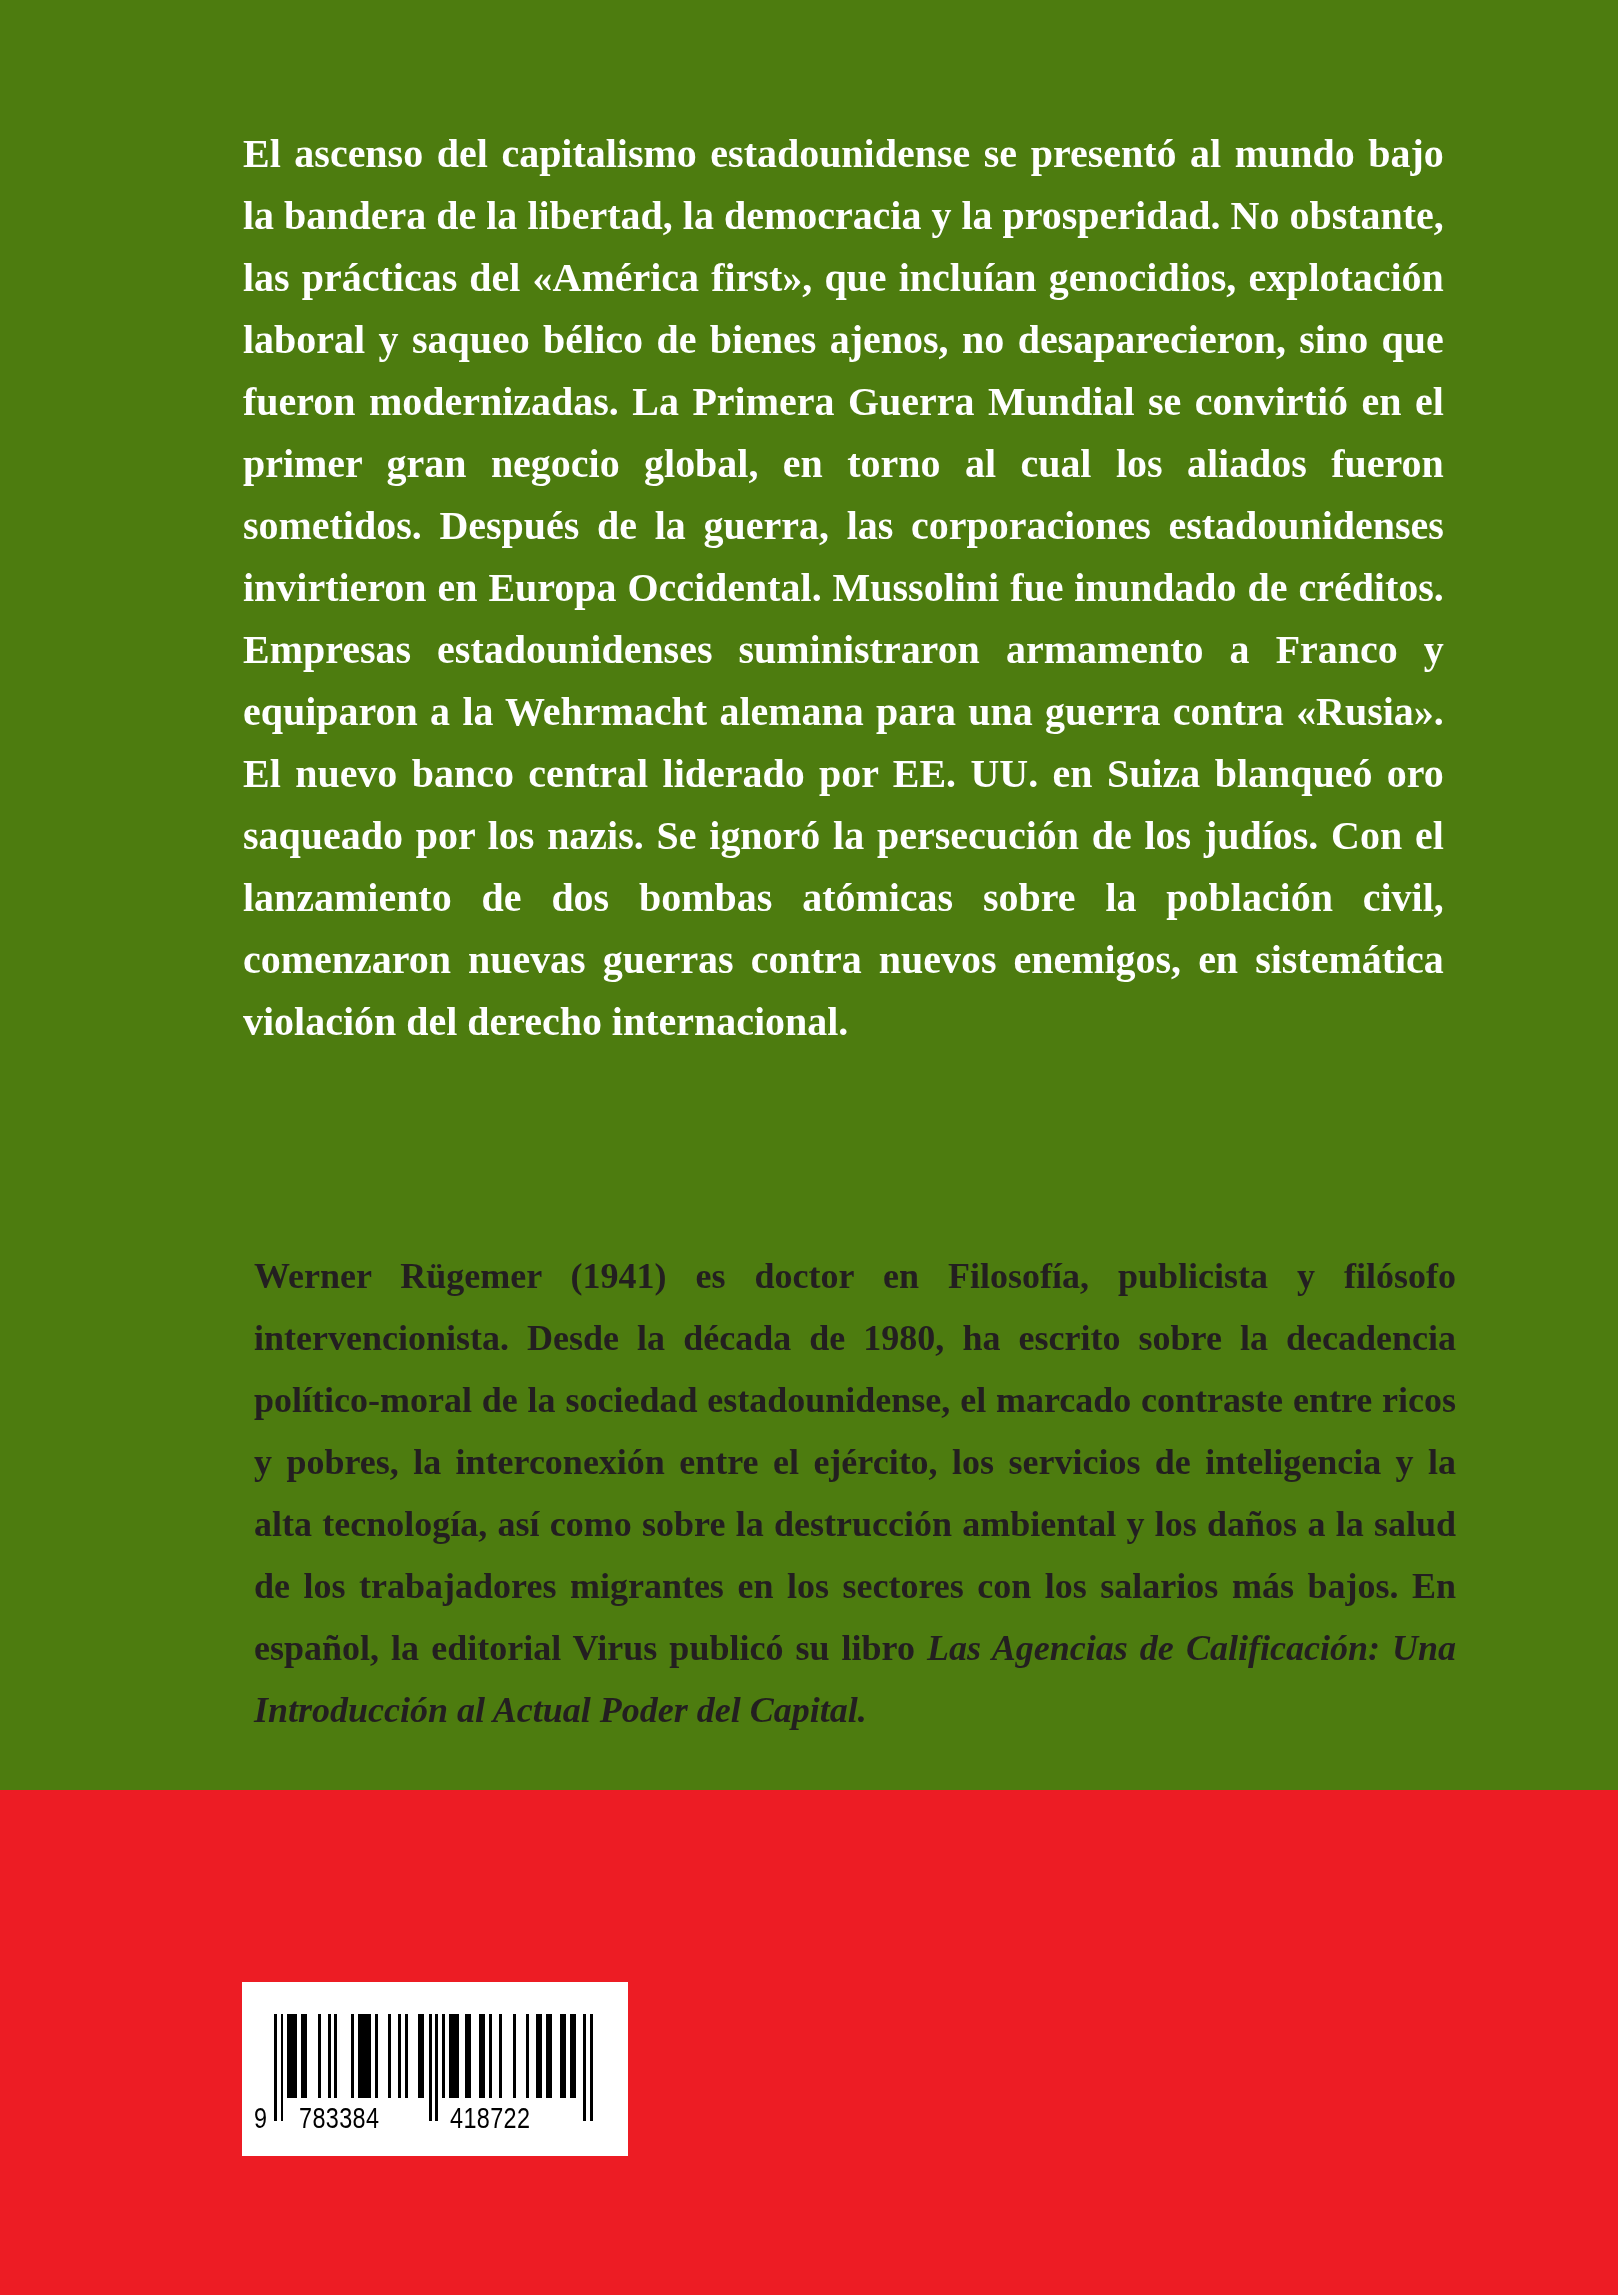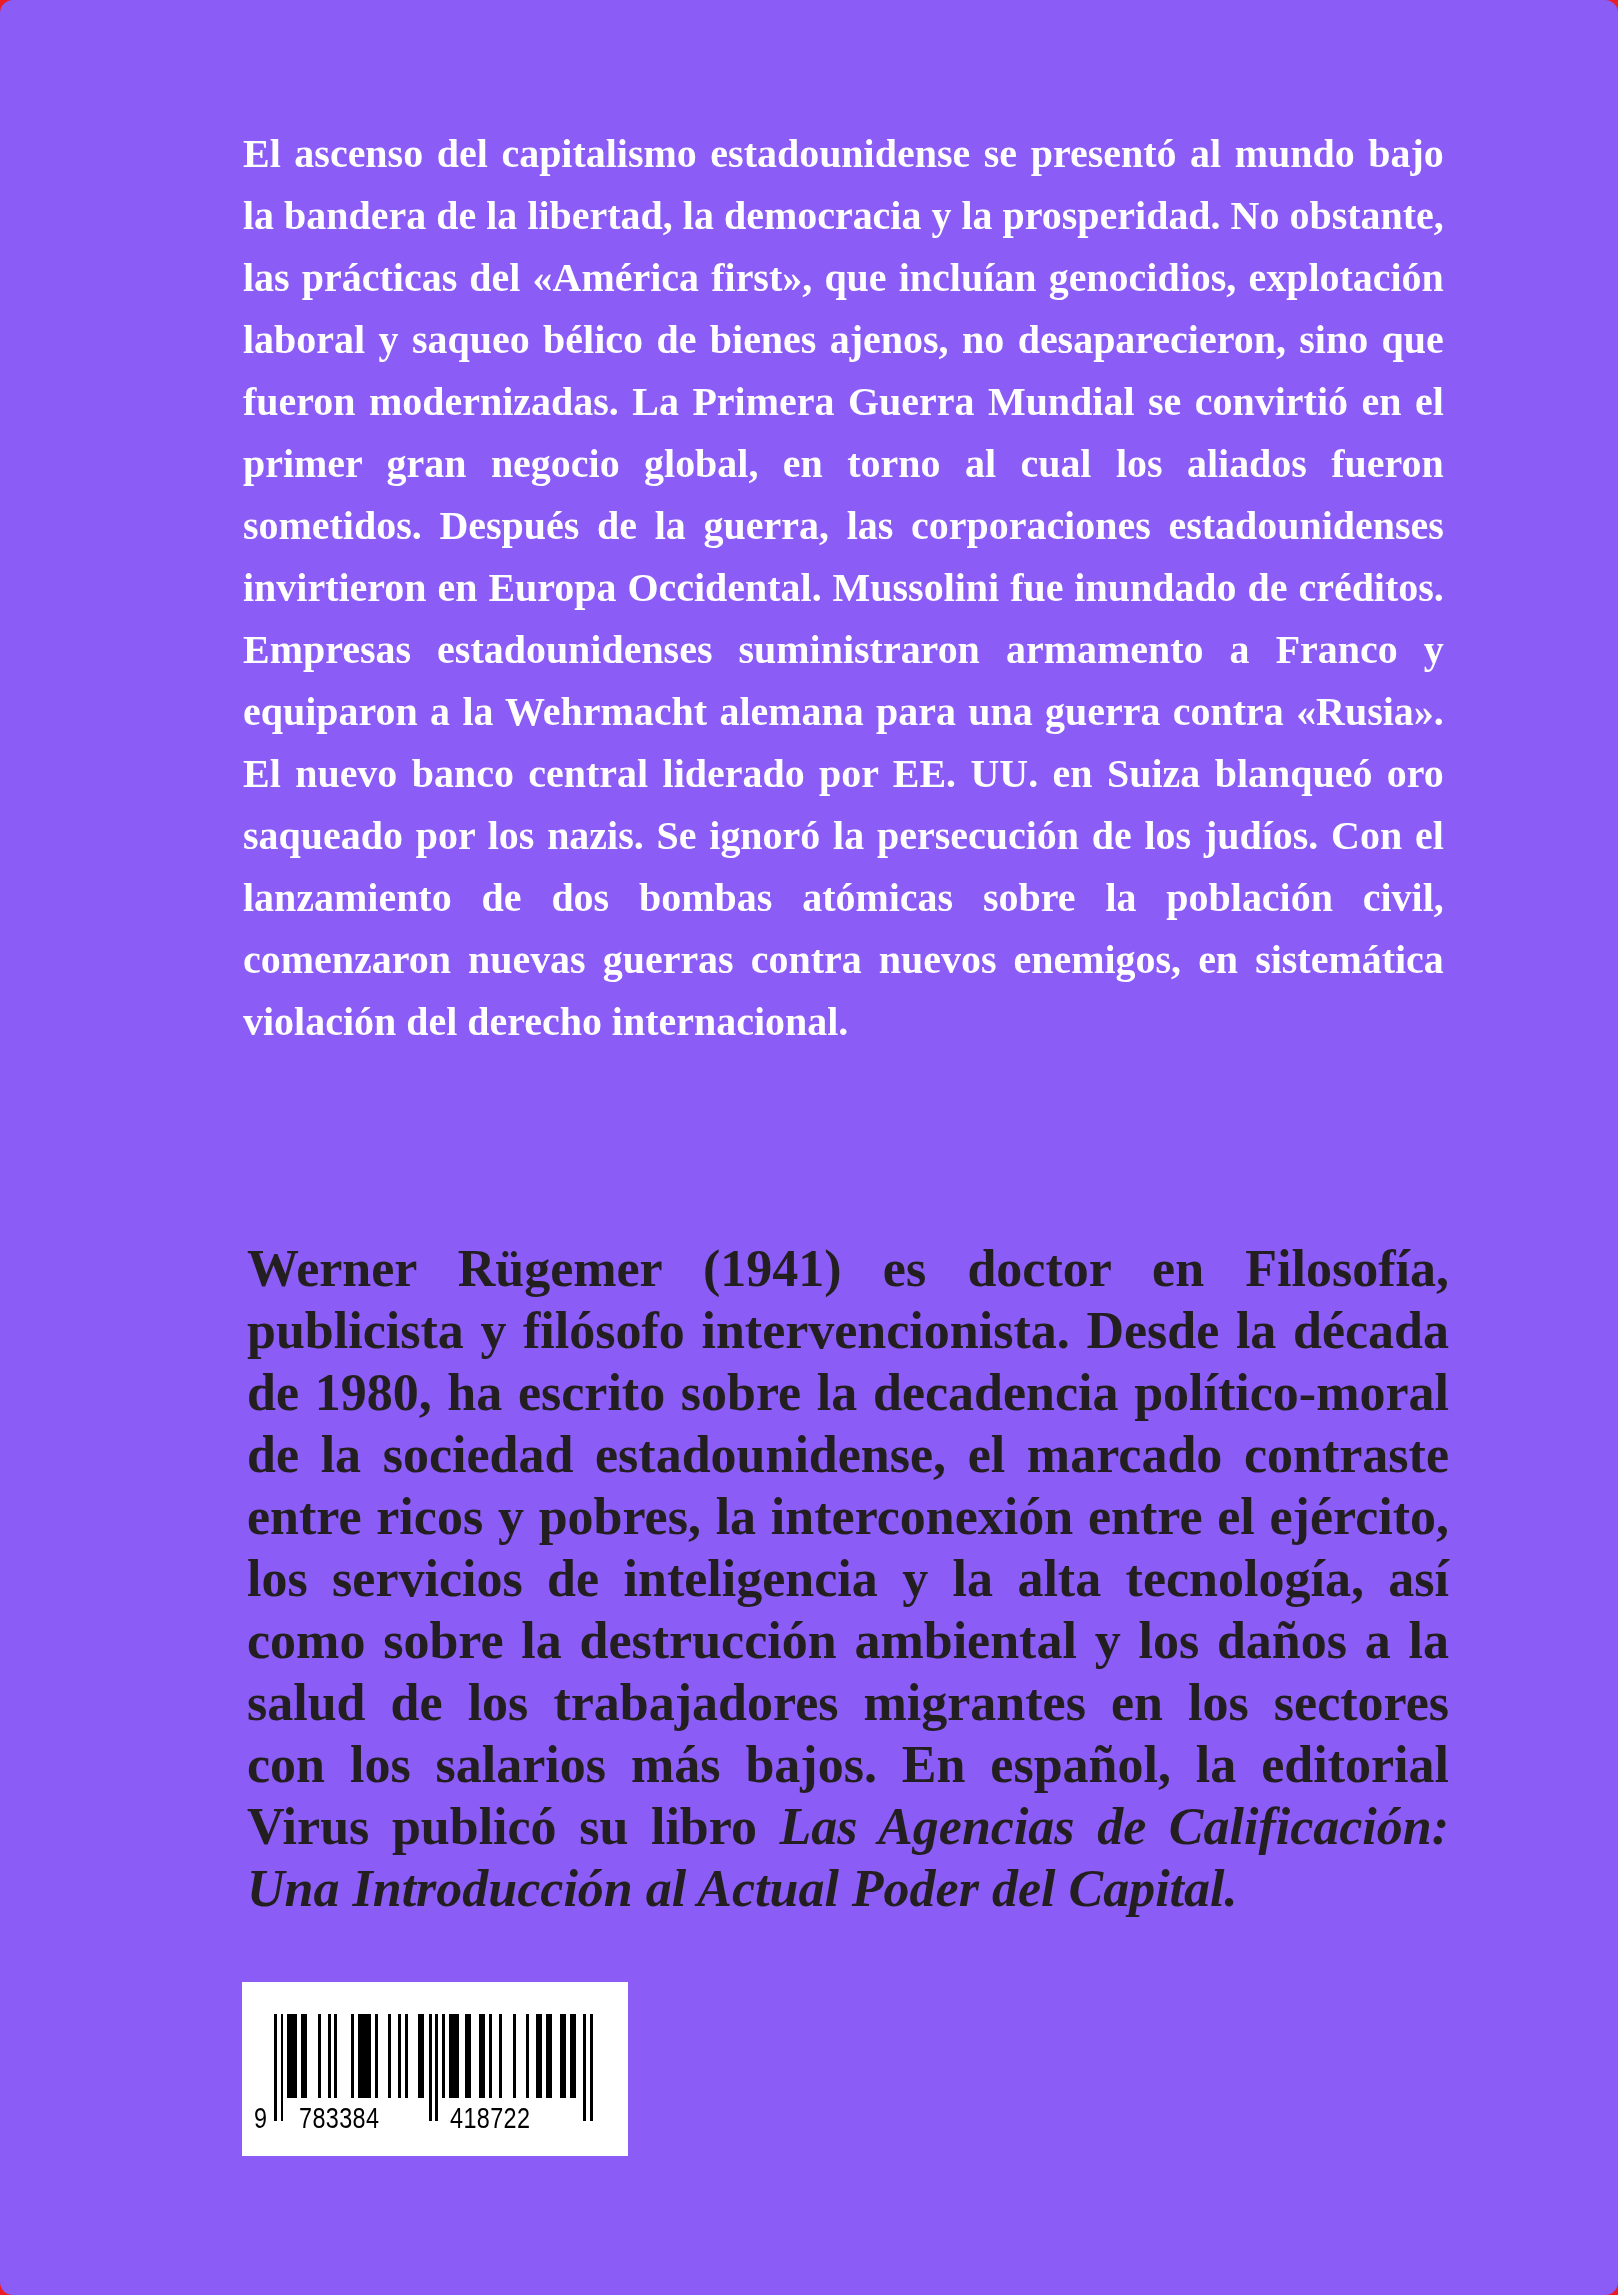--- a/index.html
+++ b/index.html
@@ -9,23 +9,22 @@
   body {
     width: 1618px;
     height: 2295px;
     background: #ed1c24;
     position: relative;
     overflow: hidden;
   }
   .cover {
     position: absolute;
     left: 0; top: 0;
-    width: 1618px; height: 2295px;
-    background: #8b5cf6;
-    border-radius: 13px;
+    width: 1618px; height: 1790px;
+    background: #4d7c0f;
   }
   .blurb {
     position: absolute;
     left: 243px;
     top: 123px;
     width: 1202px;
     margin: 0;
     font-family: "Liberation Serif", "DejaVu Serif", serif;
     font-weight: bold;
     font-size: 40px;
@@ -33,24 +32,24 @@
     text-align: justify;
     color: #ffffff;
     transform-origin: 0 0;
     transform: scaleX(0.999);
   }
   .bio {
     position: absolute;
     left: 243px;
     top: 1234px;
     width: 1202px;
-    margin: 4px;
+    margin: 11px;
     font-family: "Liberation Serif", "DejaVu Serif", serif;
     font-weight: bold;
-    font-size: 52px;
+    font-size: 36px;
     line-height: 62px;
     text-align: justify;
     color: #231f20;
   }
   .bio em {
     font-style: italic;
   }
   .barcode-box {
     position: absolute;
     left: 242px;

